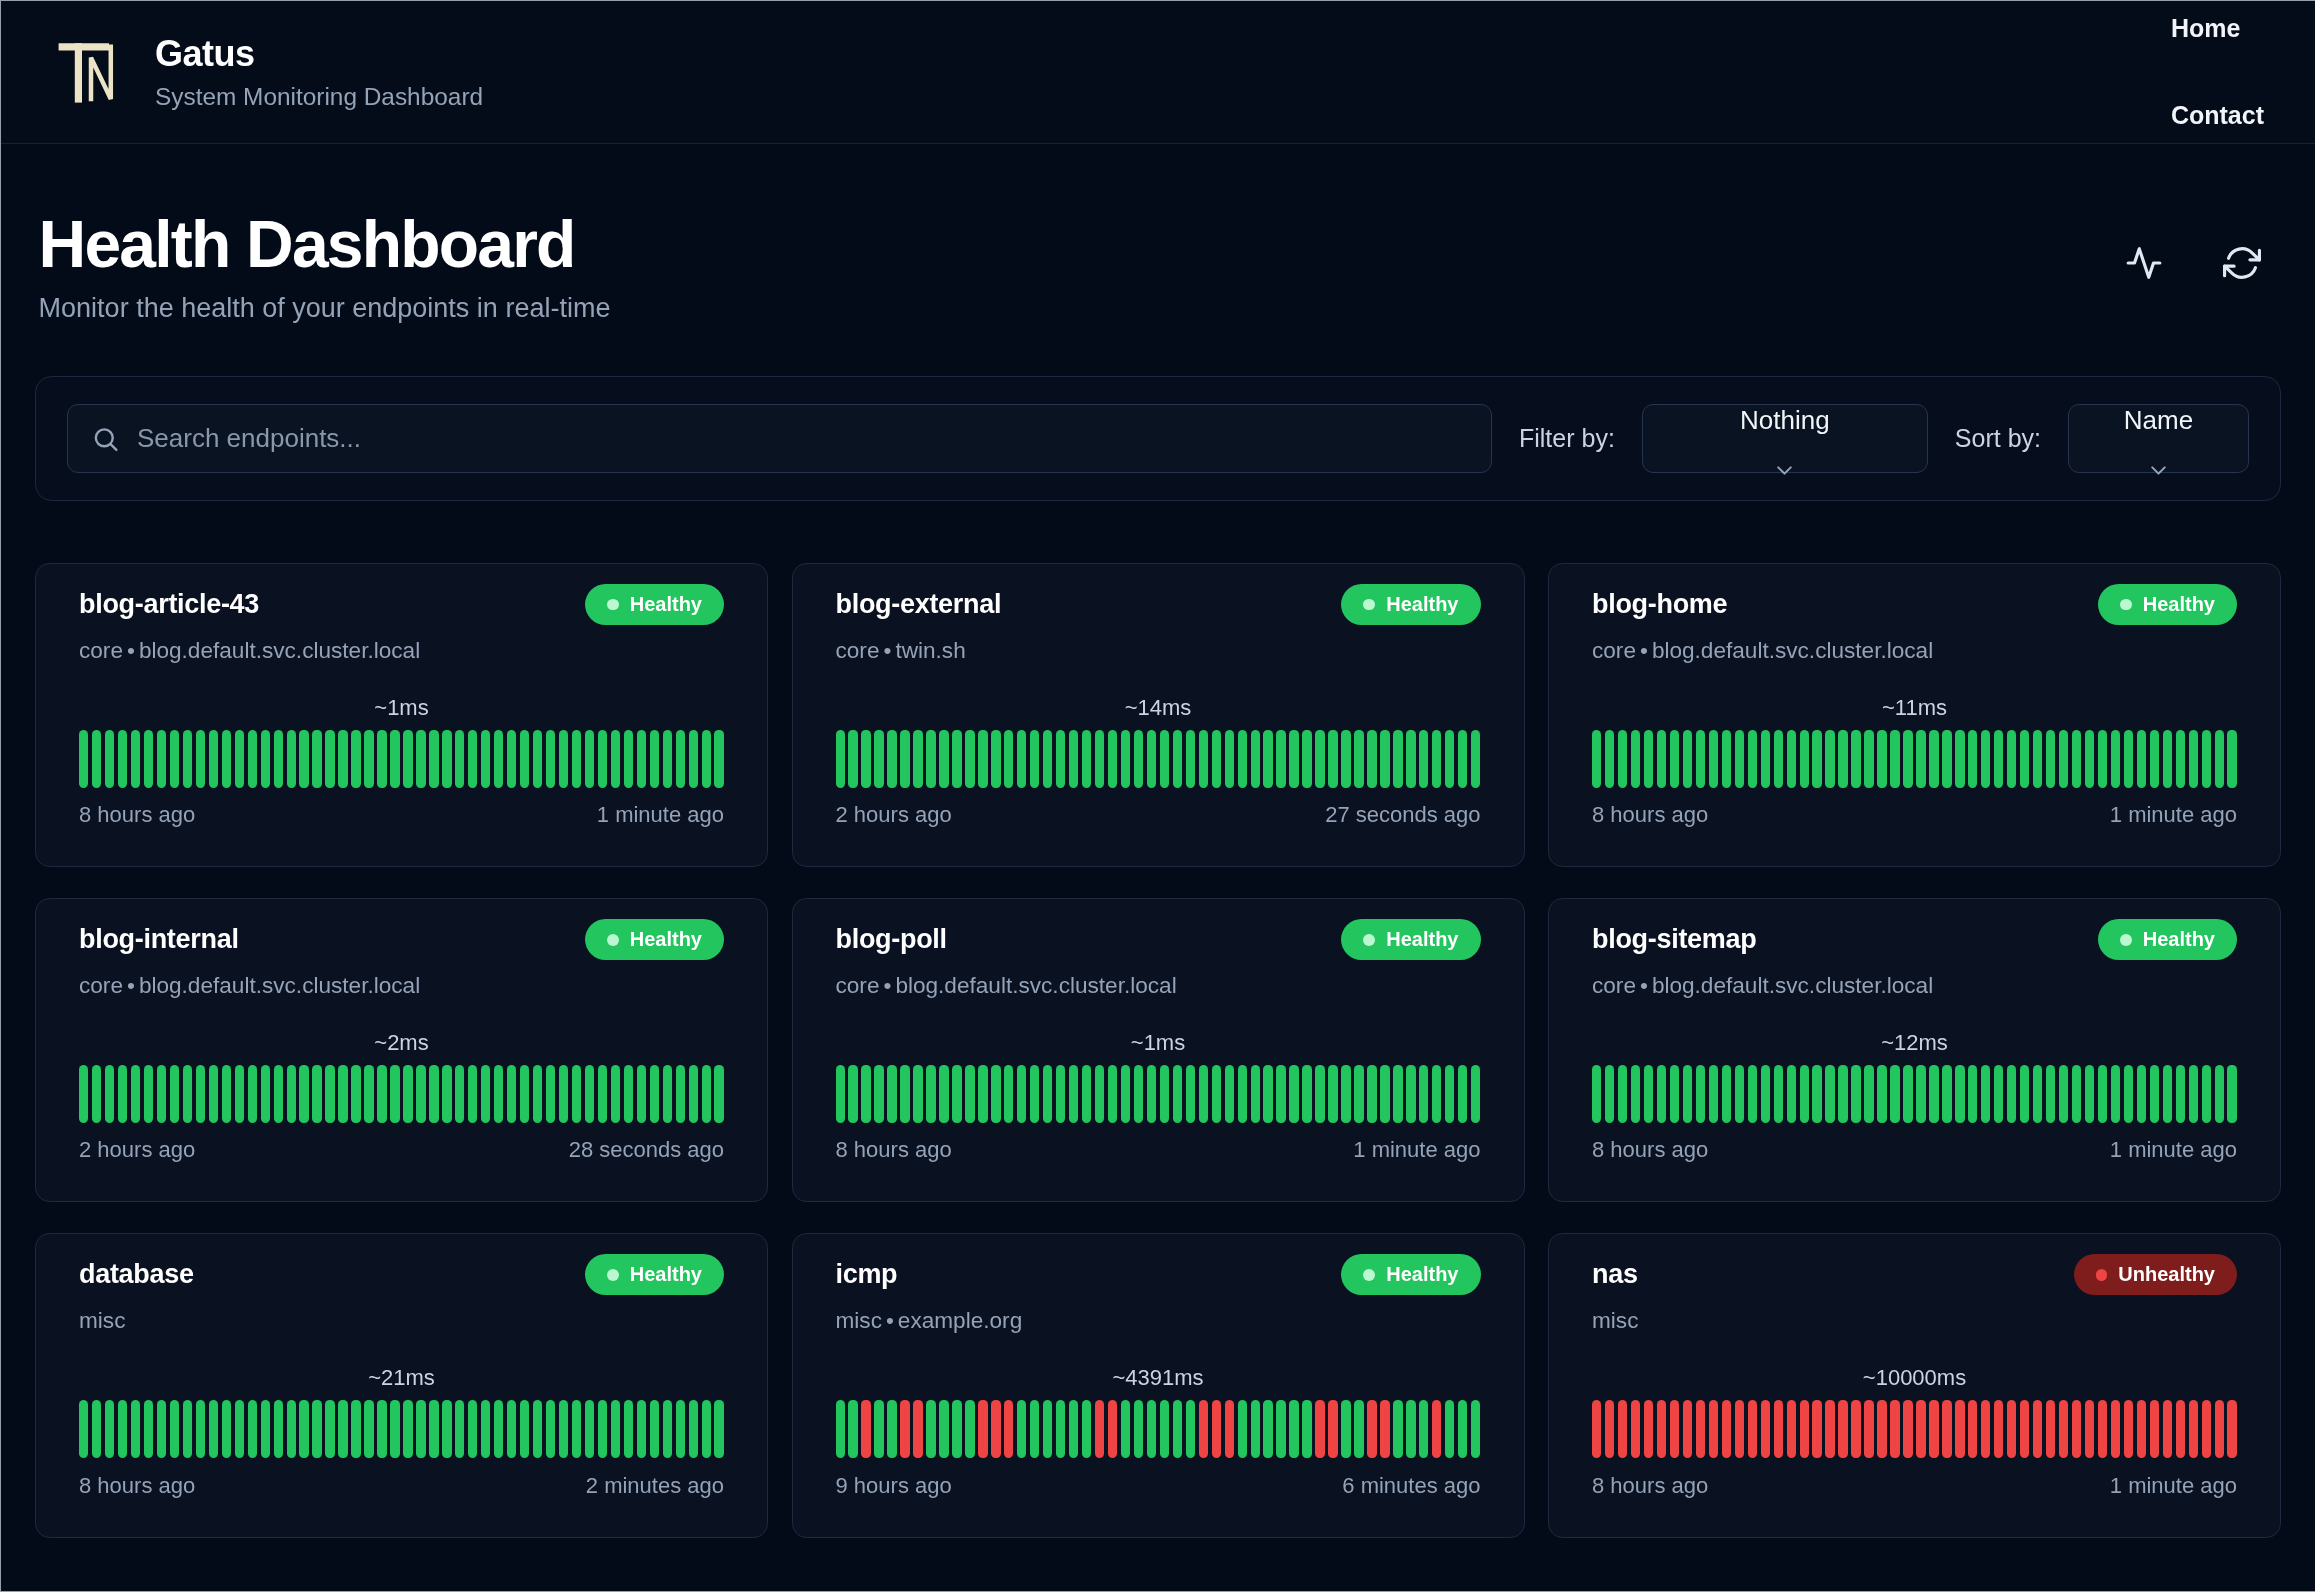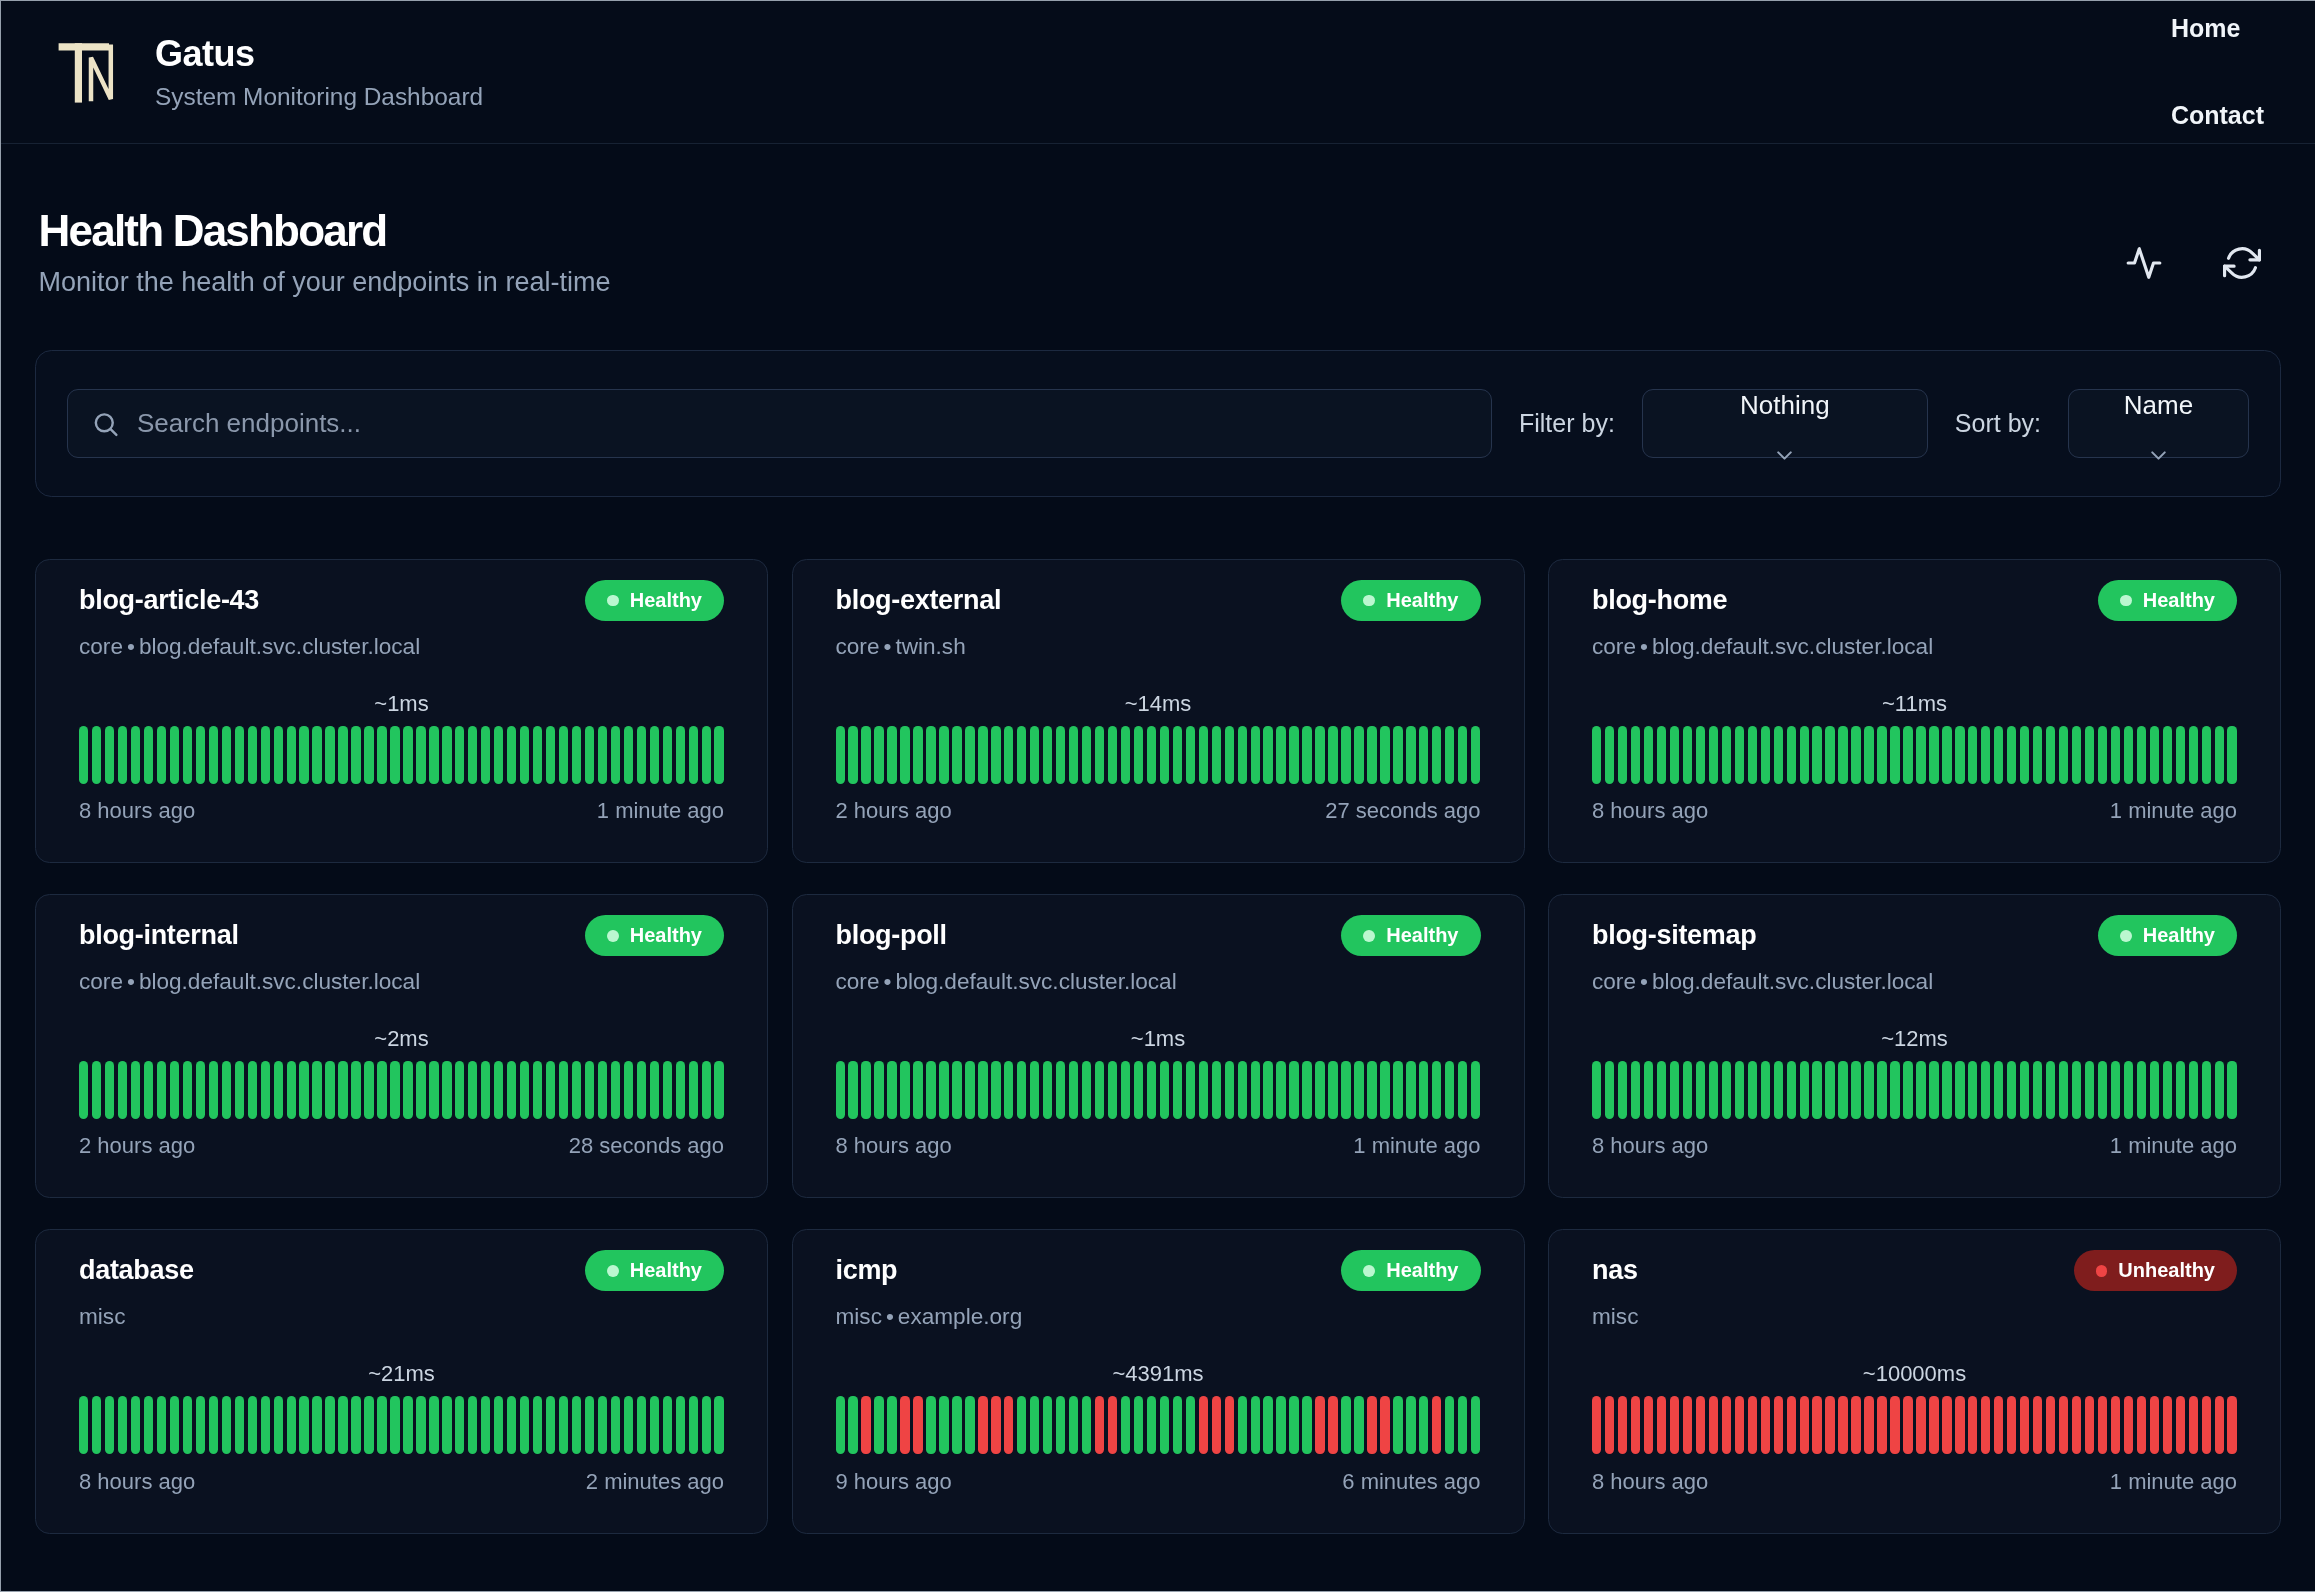--- a/index.html
+++ b/index.html
@@ -31,33 +31,33 @@
   .logo { width: 78px; height: 78px; display: flex; align-items: center; justify-content: center; color: #ece3c6; }
   .logo svg { width: 72px; height: 72px; }
   .app-name { font-size: 36px; font-weight: 700; letter-spacing: -0.5px; color: #ffffff; }
   .app-subtitle { font-size: 24.4px; color: #94a3b8; margin-top: 7.2px; }
   nav { display: flex; gap: 58px; flex-direction: column; }
   .nav-link { font-size: 25px; font-weight: 600; color: #f1f5f9; text-decoration: none; cursor: pointer; }
 
   
   main { padding: 62px 34px 36px 34px; }
   .page-head { display: flex; align-items: flex-start; justify-content: space-between; padding: 0 3.6px; }
-  h1 { font-size: 44px; font-weight: 700; letter-spacing: -1.8px; color: #ffffff; }
+  h1 { font-size: 66px; font-weight: 700; letter-spacing: -1.8px; color: #ffffff; }
   .page-subtitle { font-size: 27px; color: #94a3b8; margin-top: 11px; }
   .head-actions { display: flex; gap: 60px; margin-top: 38px; margin-right: 16.3px; }
   .action { color: #e2e8f0; cursor: pointer; }
   .action svg { width: 38px; height: 38px; }
 
   
   .toolbar {
     margin-top: 52px;
     border: 0.9px solid #1c2940;
     border-radius: 16.3px;
     background: #060e1d;
-    padding: 38px 31px;
+    padding: 27px 31px;
     display: flex;
     align-items: center;
     gap: 27px;
   }
   .search-box { position: relative; flex: 1; display: flex; }
   .search-box .s-icon {
     position: absolute; left: 23.5px; top: 50%; transform: translateY(-50%);
     color: #94a3b8; display: flex;
   }
   .search-box .s-icon svg { width: 29px; height: 29px; }

